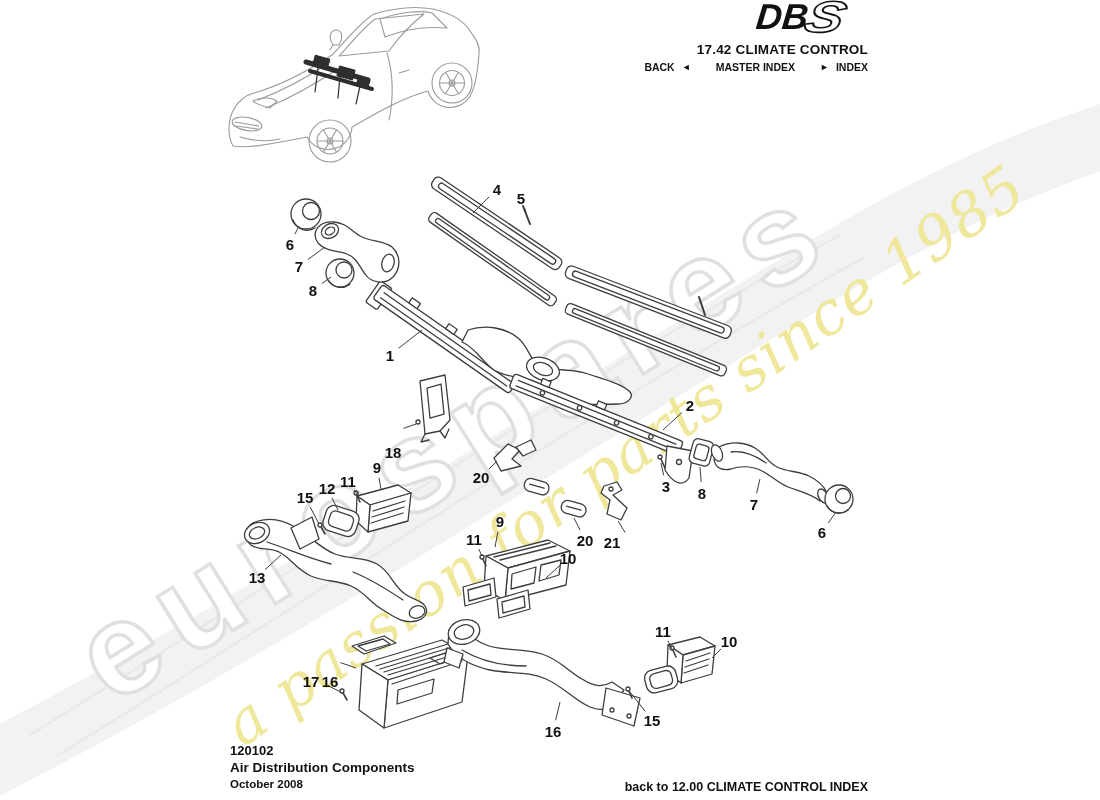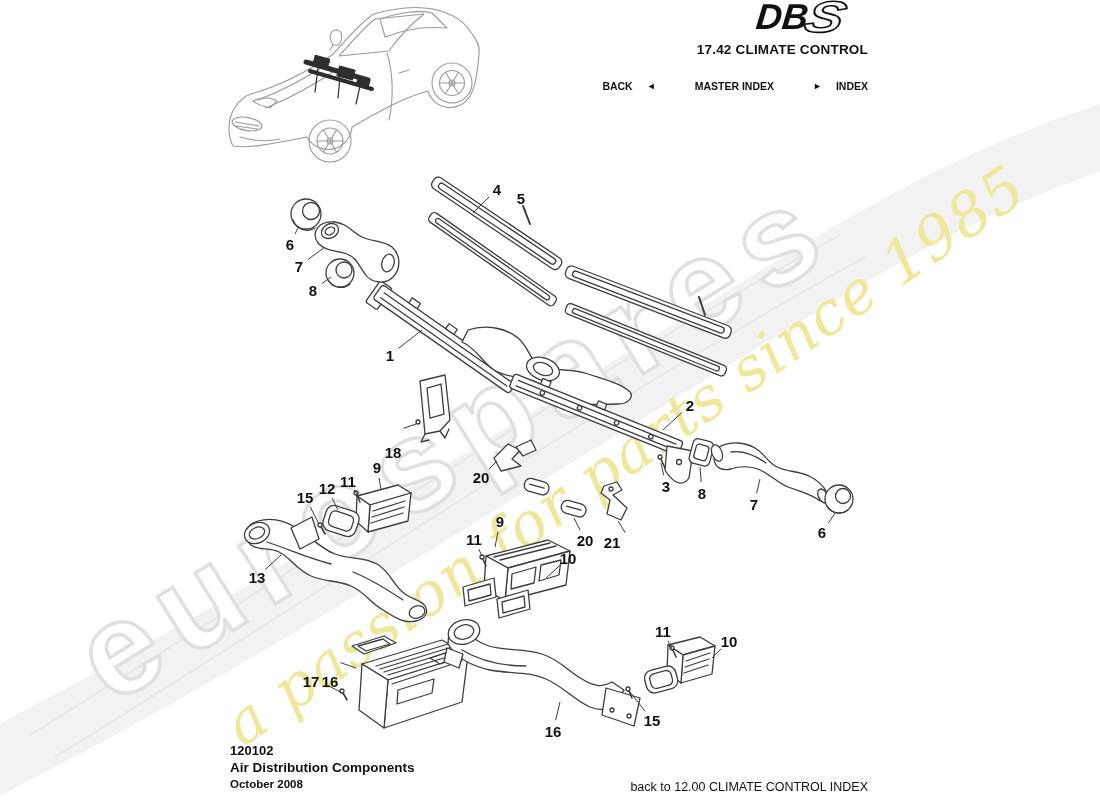--- a/index.html
+++ b/index.html
@@ -4,33 +4,33 @@
 <style>
   html,body{margin:0;padding:0;background:#fff;}
   .page{position:relative;width:1100px;height:800px;background:#fff;overflow:hidden;
         font-family:"Liberation Sans",sans-serif;color:#111;}
   .page svg{display:block;}
   .layer{position:absolute;left:0;top:0;width:1100px;height:800px;}
   
   .header{position:absolute;top:0;right:232px;display:flex;flex-direction:column;align-items:flex-end;}
   .logo-svg{width:112px;height:40px;}
   .section-title{font-size:13.5px;font-weight:bold;letter-spacing:.2px;margin-top:2px;white-space:nowrap;}
-  .nav{margin-top:23px;font-size:10.5px;font-weight:bold;white-space:nowrap;display:flex;gap:11px;}
+  .nav{margin-top:4px;font-size:10.5px;font-weight:bold;white-space:nowrap;display:flex;gap:4px;}
   .nav .gap{display:inline-block;width:14px;}
   .nav span{cursor:pointer;}
   .nav .arrow{font-size:9px;position:relative;top:1px;padding:0 3px;}
   
   .callout{position:absolute;transform:translate(-50%,-50%);font-size:15px;font-weight:bold;color:#111;
            line-height:1;user-select:none;}
   
   .footer-left{position:absolute;left:230px;top:744px;line-height:1.15;}
   .footer-left .code{font-size:13px;font-weight:bold;}
   .footer-left .dtitle{font-size:13.5px;font-weight:bold;margin-top:1px;}
   .footer-left .date{font-size:11.5px;font-weight:bold;margin-top:3px;}
-  .footer-right{position:absolute;right:232px;top:780px;font-size:12.5px;font-weight:normal;cursor:pointer;white-space:nowrap;text-align:center;}
+  .footer-right{position:absolute;right:232px;top:780px;font-size:12.5px;font-weight:bold;cursor:pointer;white-space:nowrap;text-align:center;}
   svg text{font-family:"Liberation Sans",sans-serif;}
   .wm-tagline{font-family:"DejaVu Serif",serif;}
 </style>
 </head>
 <body>
 
 <div class="page">
 
   <svg class="layer" width="1100" height="800" viewBox="0 0 1100 800">
     <path d="M-40,780 C260,630 540,440 840,260 C950,195 1040,155 1140,125" stroke="#f2f2f2" stroke-width="64" fill="none"></path>

